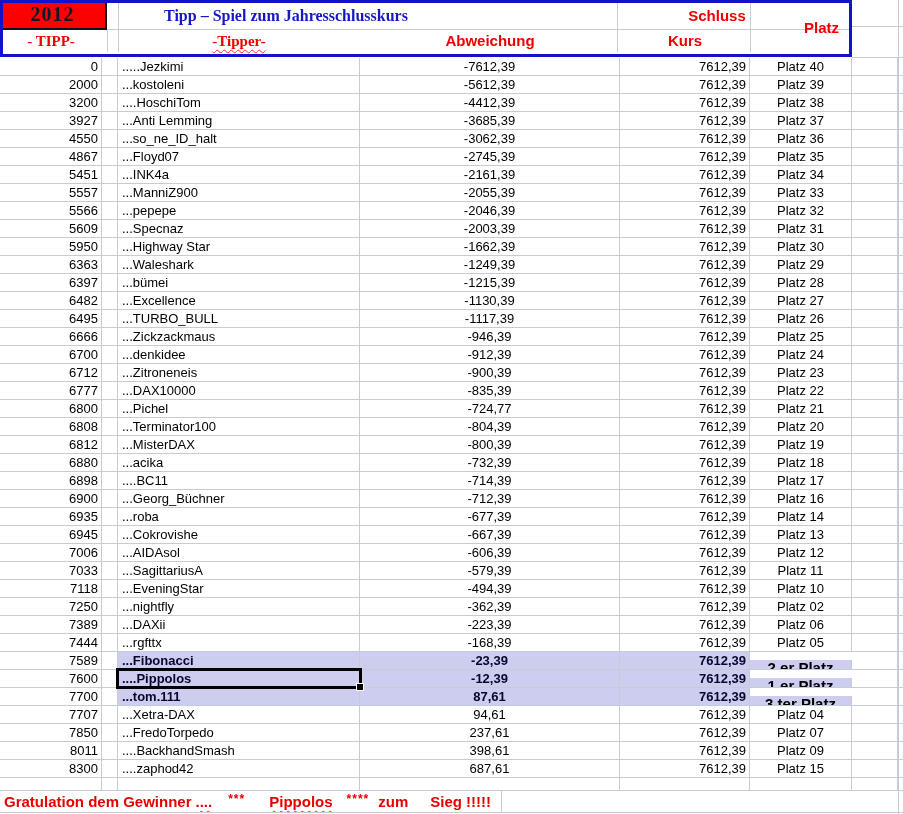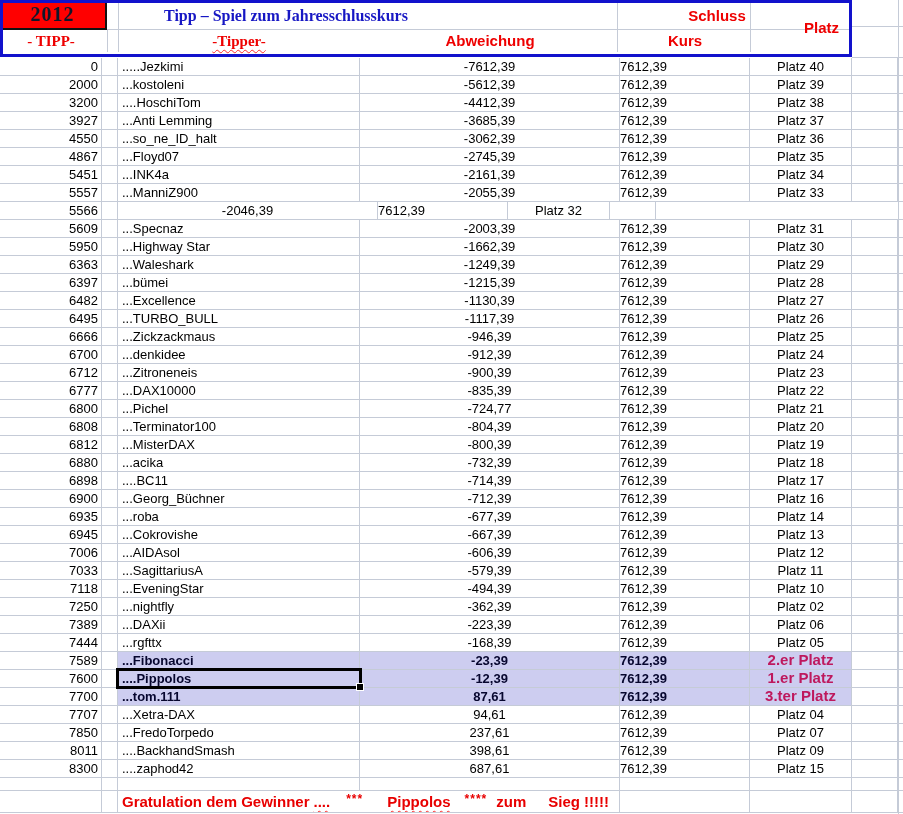--- a/index.html
+++ b/index.html
@@ -42,32 +42,32 @@
   
   .rows { position:absolute; left:0; top:58px; width:903px; }
   .row { display:flex; height:18px; box-sizing:border-box;
          border-bottom:1px solid #c5cbd7; font-size:13px; color:#000;
          line-height:17px; white-space:nowrap; }
   .row > div { box-sizing:border-box; border-right:1px solid #c5cbd7; overflow:hidden; }
   .c-tipp  { width:102px; text-align:right; padding-right:3px; }
   .c-sp    { width:16px; }
   .c-name  { width:242px; padding-left:4px; }
   .c-abw   { width:260px; text-align:center; }
-  .c-kurs  { width:130px; text-align:left; padding-right:3px; }
+  .c-kurs  { width:130px; text-align:right; padding-right:3px; }
   .c-platz { width:102px; text-align:center; }
   .c-x1    { width:46px; }
   .c-x2    { width:5px; border-right:none !important; }
   .row.hl .c-name, .row.hl .c-abw, .row.hl .c-kurs, .row.hl .c-platz {
     background:#cdcdf0; font-weight:bold; color:#06062e;
   }
-  .row.hl .c-platz { color:#be185d; font-size:15px; line-height:16px; }
+  .row.hl .c-platz { color:#000000; font-size:15px; line-height:16px;margin-top:8px; }
   
   .row.spacer { height:13px; }
   
-  .row.grat { height:22px; font-size:15px; font-weight:bold; color:#e80000; line-height:21px; }
+  .row.grat { height:22px; font-size:15px; font-weight:bold; color:#e80000; line-height:21px;flex-direction:column; }
   .c-gratmsg { width:502px; padding-left:4px; }
   .stars { position:relative; top:-4px; font-size:12px; letter-spacing:1px; }
   .gsp1 { margin-left:4px; } .gsp2 { margin-left:16px; } .gsp3 { margin-left:24px; }
   .gsp4 { margin-left:14px; } .gsp5 { margin-left:9px; } .gsp6 { margin-left:22px; }
   
   .sel-box {
     position:absolute; left:116px; top:668px; width:246px; height:21px;
     border:3px solid #000; box-sizing:border-box; z-index:5; pointer-events:none;
   }
   .sel-box::after {
@@ -183,20 +183,21 @@
       <div class="c-name">...ManniZ900</div>
       <div class="c-abw">-2055,39</div>
       <div class="c-kurs">7612,39</div>
       <div class="c-platz">Platz 33</div>
       <div class="c-x1"></div>
       <div class="c-x2"></div>
     </div>
       <div class="row">
       <div class="c-tipp">5566</div>
       <div class="c-sp"></div>
+      <div class="c-name">...pepepe</div>
       <div class="c-abw">-2046,39</div>
       <div class="c-kurs">7612,39</div>
       <div class="c-platz">Platz 32</div>
       <div class="c-x1"></div>
       <div class="c-x2"></div>
     </div>
       <div class="row">
       <div class="c-tipp">5609</div>
       <div class="c-sp"></div>
       <div class="c-name">...Specnaz</div>

